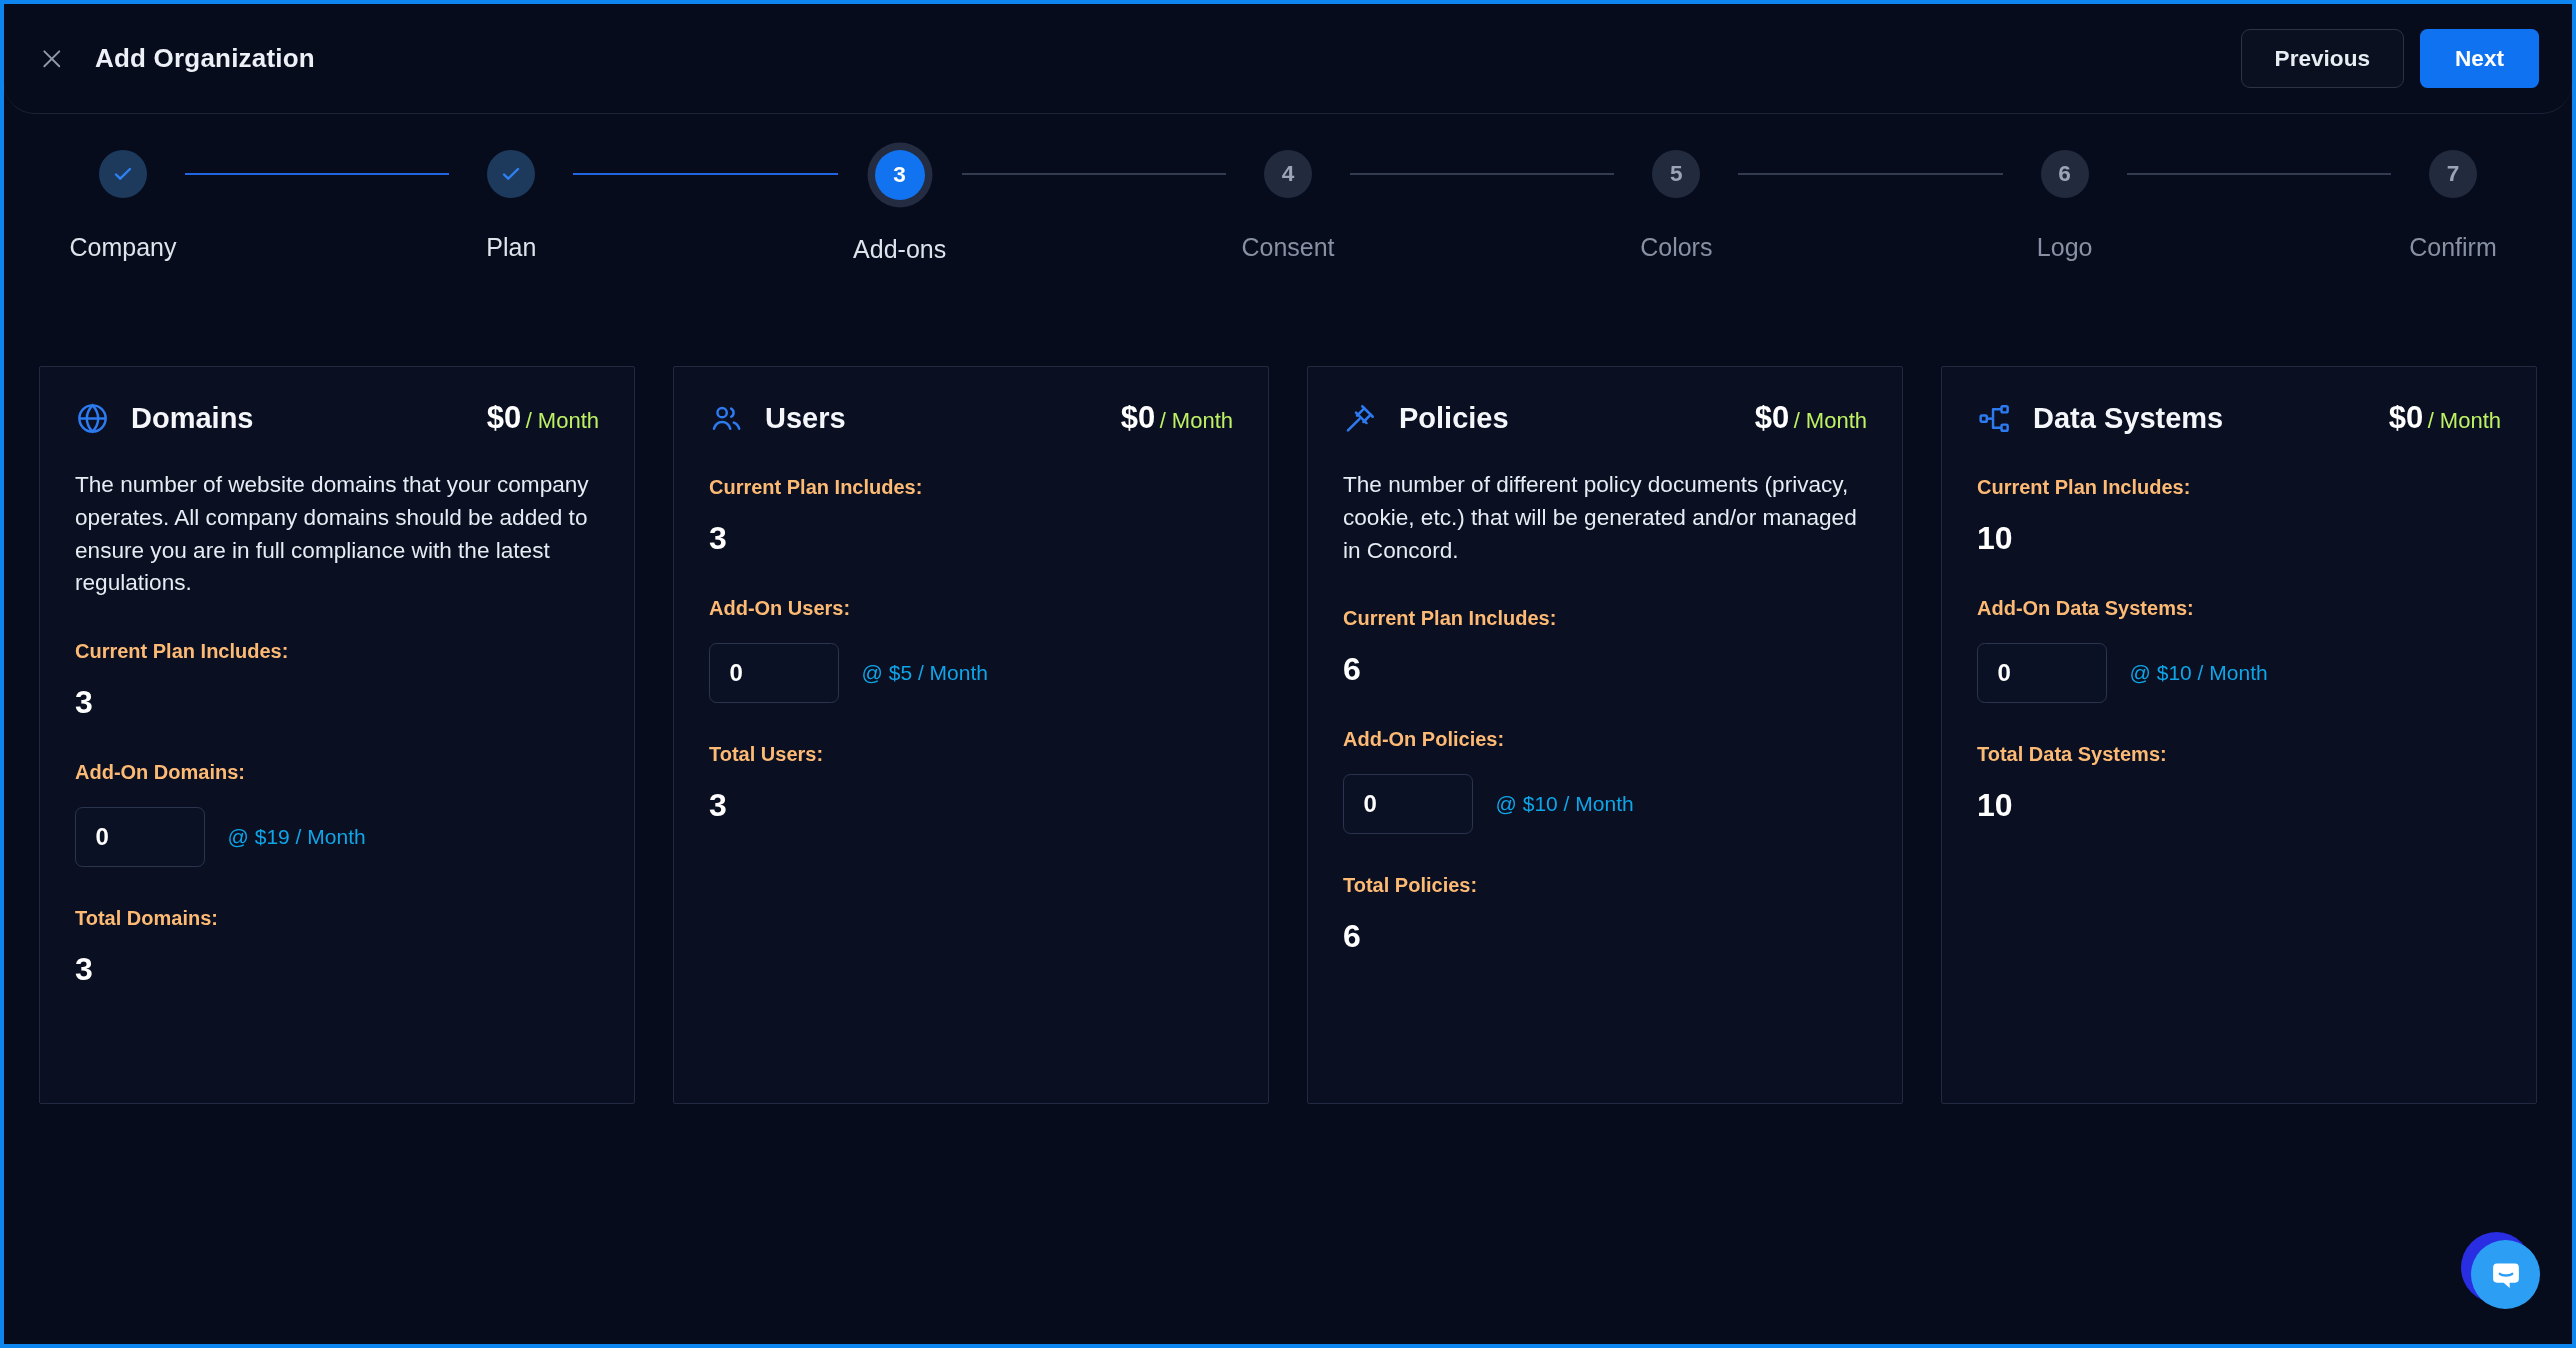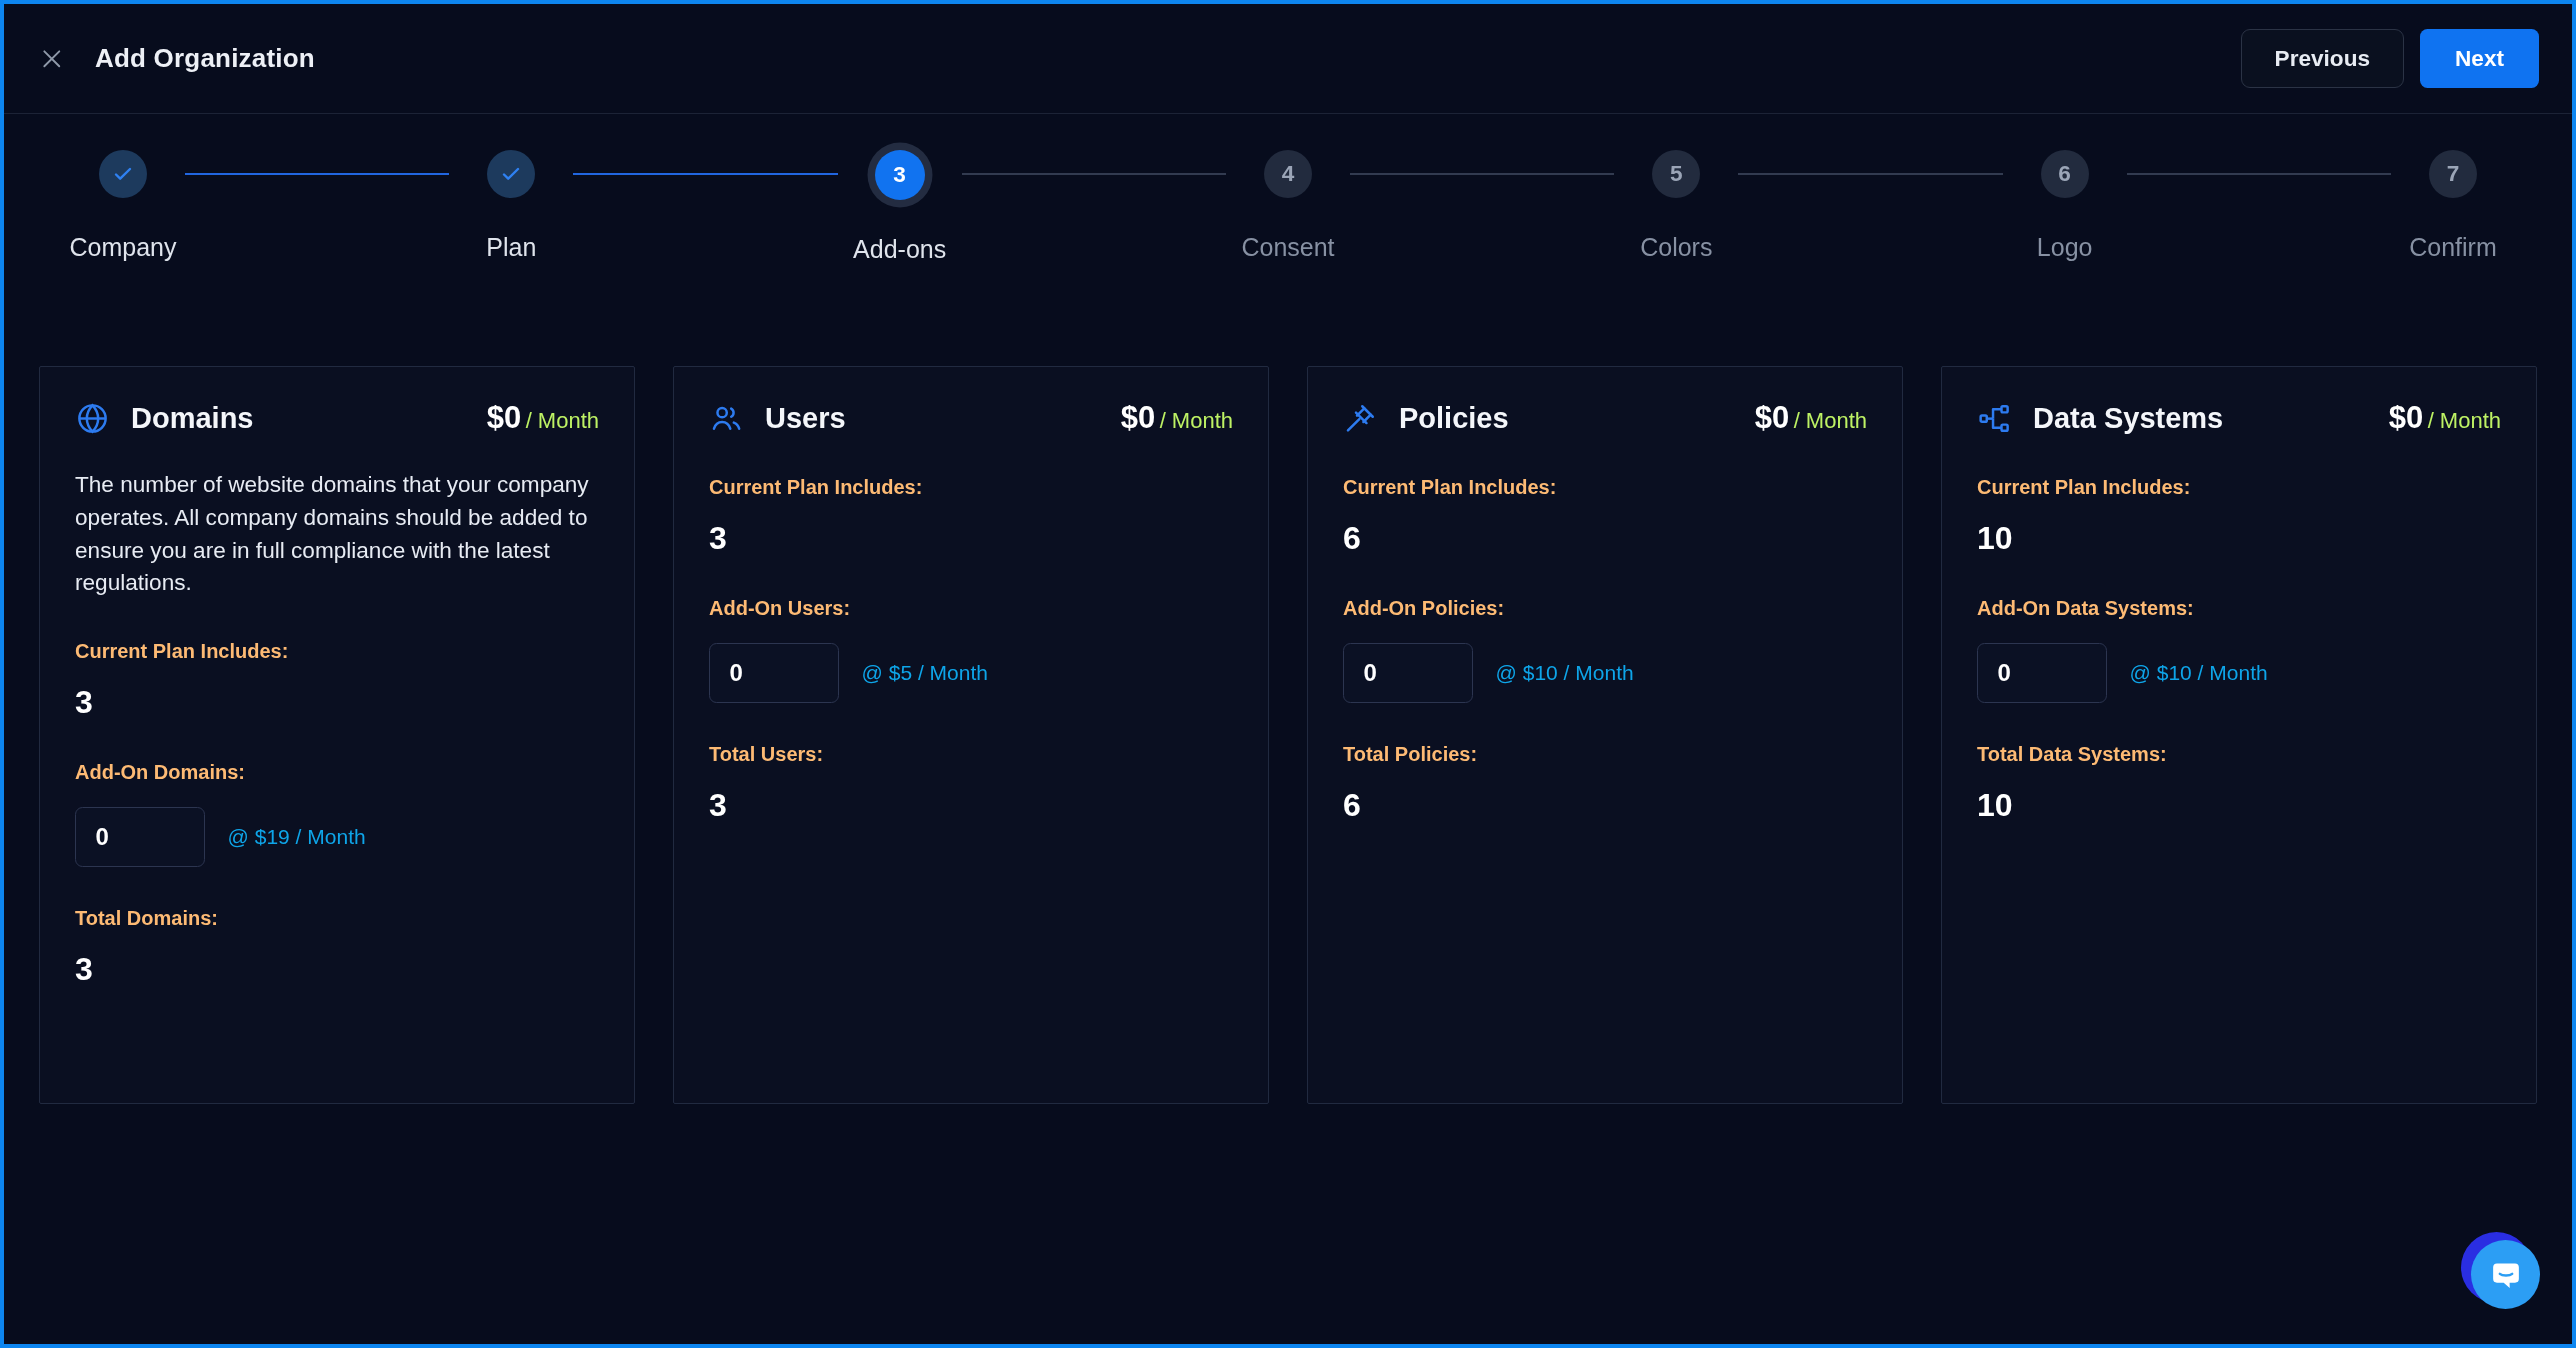--- a/index.html
+++ b/index.html
@@ -7,21 +7,21 @@
   body {
     font-family: "Liberation Sans", "DejaVu Sans", sans-serif;
     background:#070c1d;
     border:4.5px solid #0d86f0;
     overflow:hidden;
     position:relative;
   }
   
   .header {
     height:110px; display:flex; align-items:center;
-    padding:12px 33px; border-bottom:0.8px solid #1c2336;
+    padding:12px 33px; border-bottom:0.8px solid #1c2336;border-radius:31px;
   }
   .header-left { display:flex; align-items:center; gap:29px; }
   .close-btn { width:29px; height:29px; cursor:pointer; display:flex; align-items:center; justify-content:center; }
   .close-btn svg { width:25.6px; height:25.6px; }
   .page-title { font-size:26px; font-weight:700; color:#edf0f6; letter-spacing:0.2px; }
   .header-actions { margin-left:auto; display:flex; gap:16px; }
   .btn { font-family:inherit; font-size:22.6px; font-weight:600; cursor:pointer; }
   .btn-prev {
     color:#e8ecf3; background:#0a101f; border:1.5px solid #2b3345;
     border-radius:9px; padding:15px 33px;
@@ -234,20 +234,21 @@
           <path d="M19 9.4l-5 5"></path>
           <path d="M11.2 12.4L3.4 20.2"></path>
         </svg>
       </span>
       <span class="card-title">Policies</span>
       <span class="card-price">
         <span class="price-num">$0</span>
         <span class="price-per">/ Month</span>
       </span>
     </div>
+    <div class="card-desc">The number of different policy documents (privacy, cookie, etc.) that will be generated and/or managed in Concord.</div>
     <div class="section-label">Current Plan Includes:</div>
     <div class="section-value">6</div>
     <div class="section-label">Add-On Policies:</div>
     <div class="addon-row">
       <input class="addon-input" type="text" value="0" style="">
       <span class="addon-rate">@ $10 / Month</span>
     </div>
     <div class="section-label">Total Policies:</div>
     <div class="section-value">6</div>
   </div>

